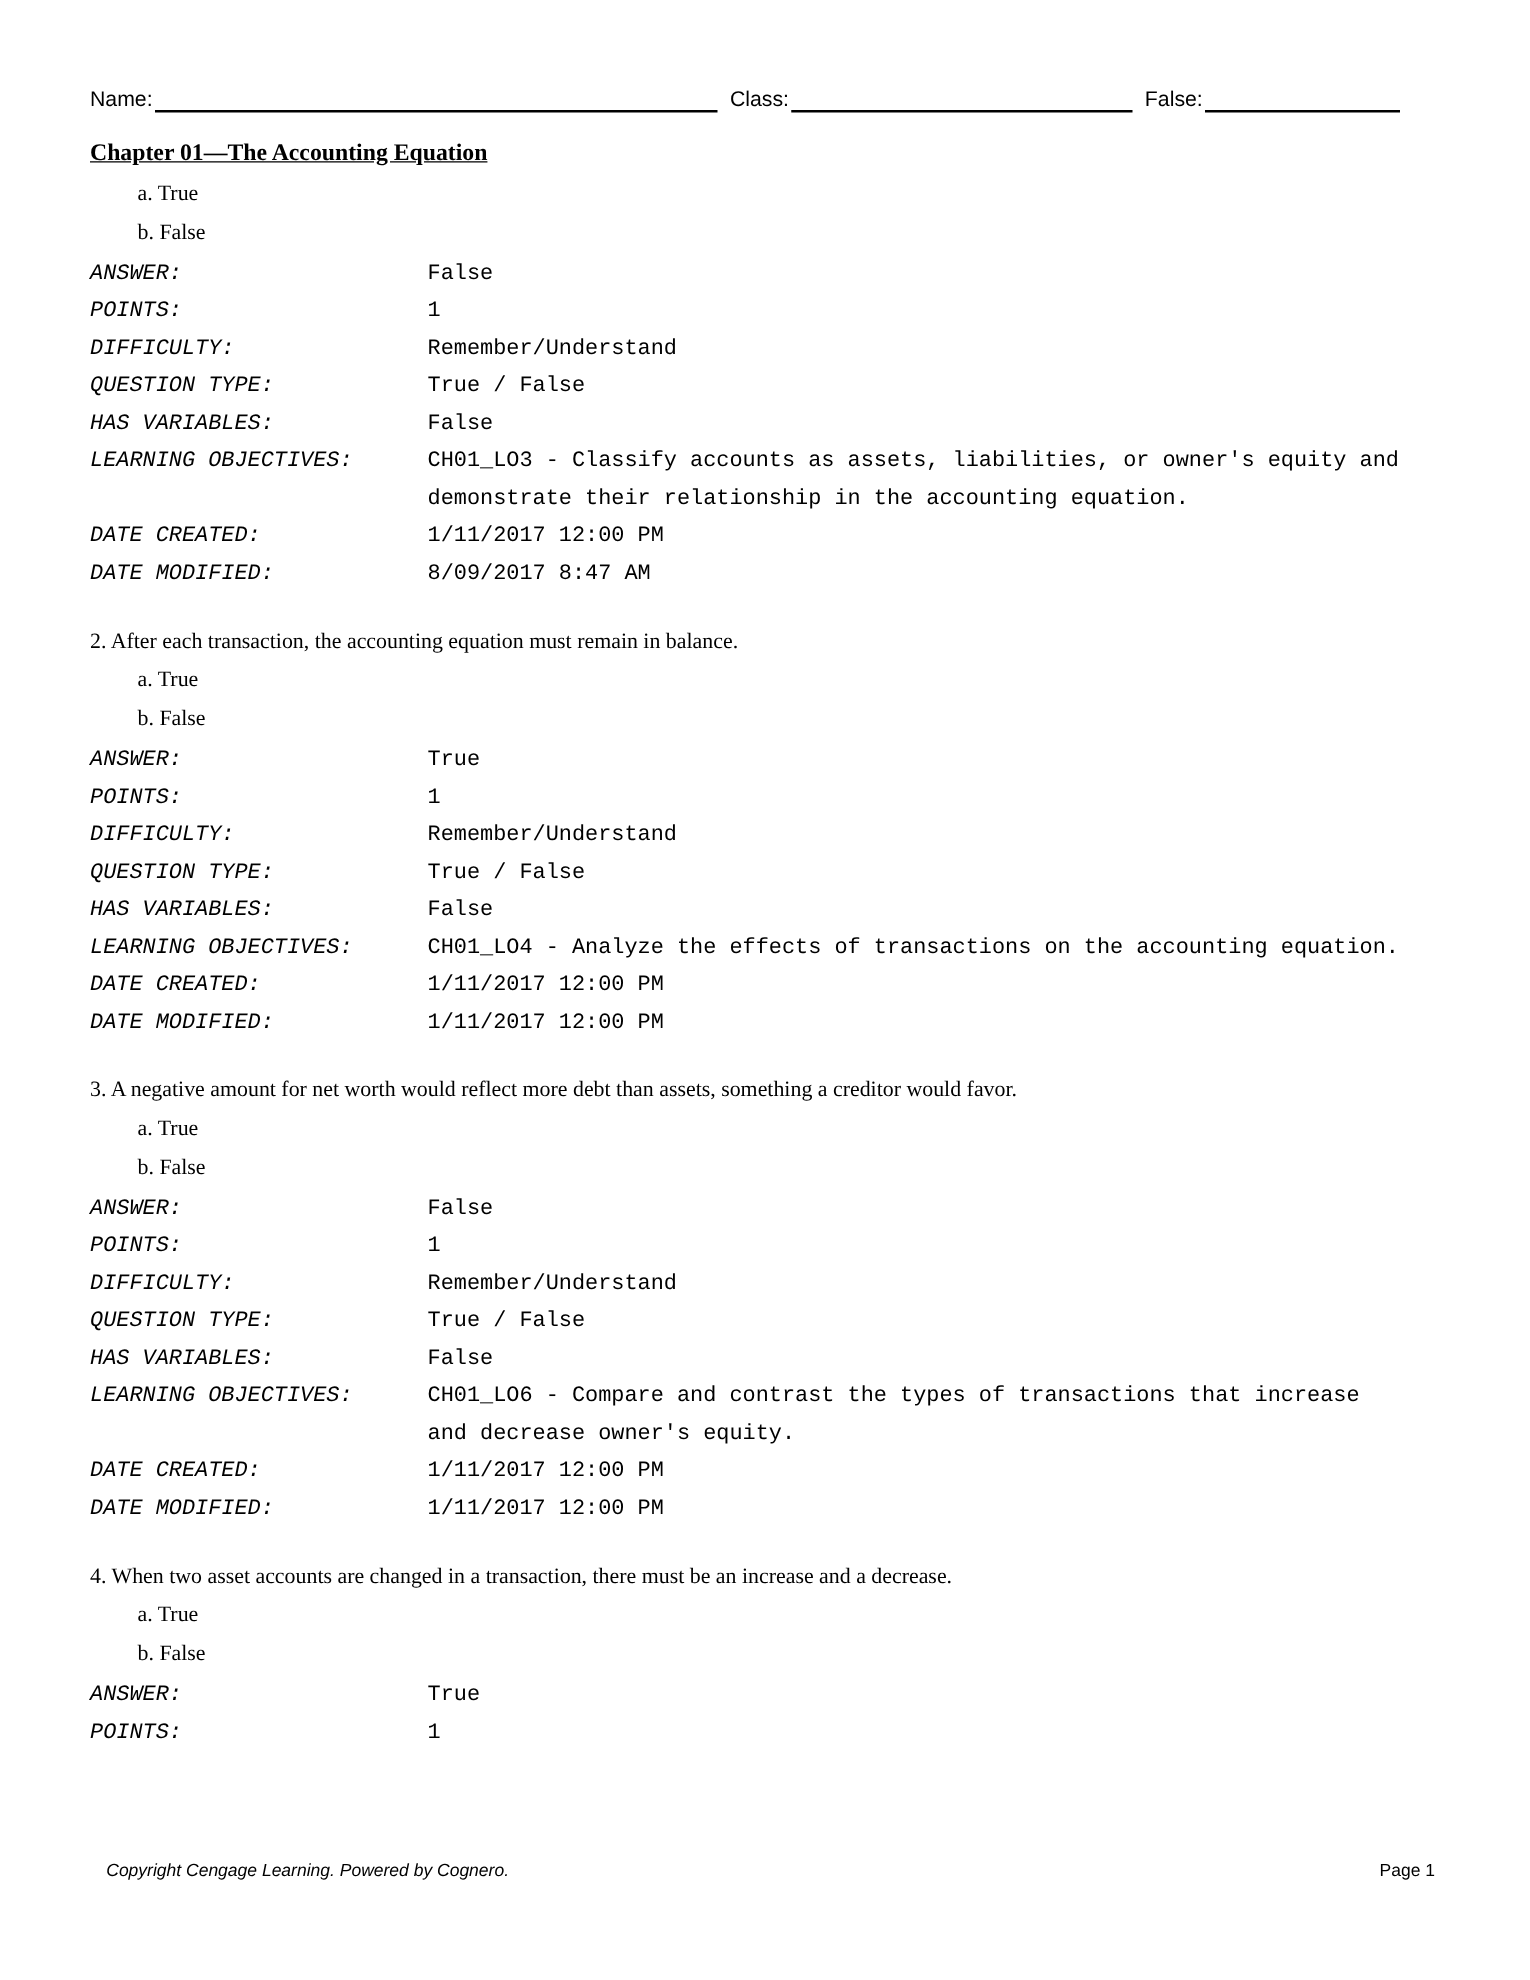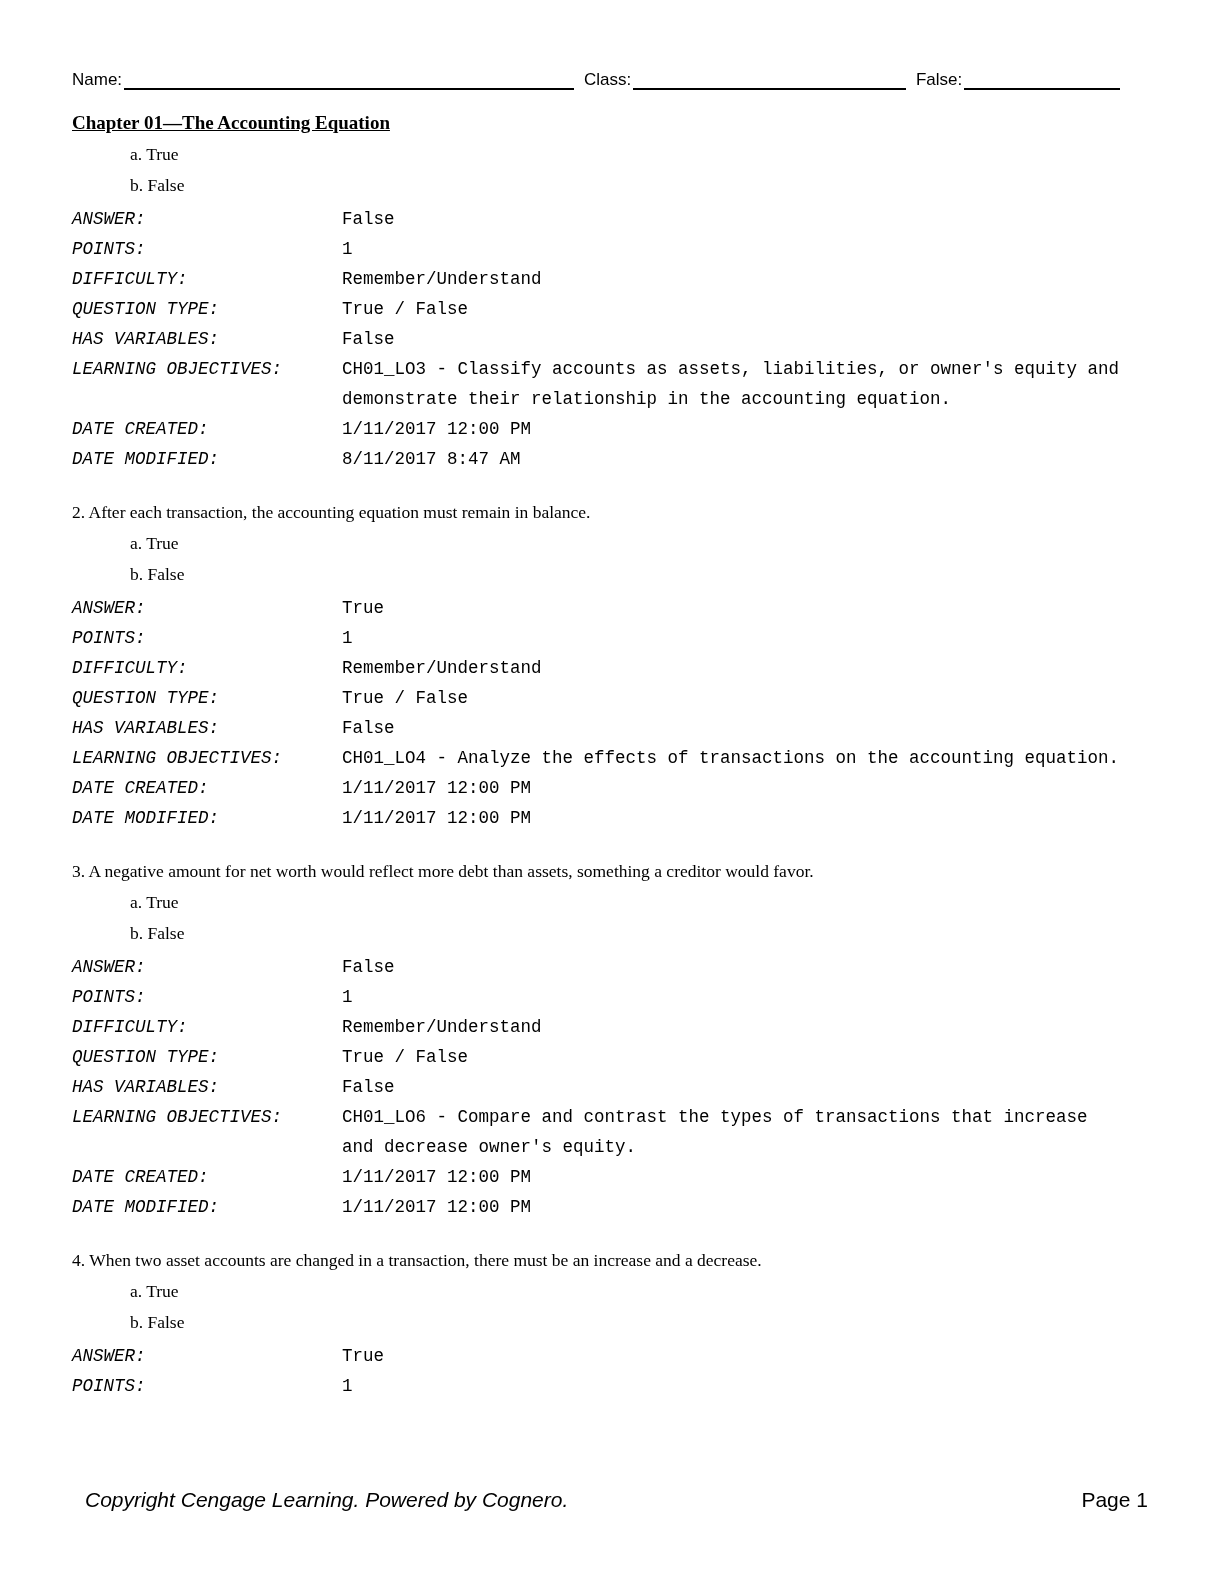--- a/index.html
+++ b/index.html
@@ -47,21 +47,21 @@
     font-family: "Liberation Serif", serif;
     font-size: 17.5px;
     line-height: 22px;
     margin-top: 27px;
   }
   .choice {
     font-family: "Liberation Serif", serif;
     font-size: 17.5px;
     line-height: 22px;
     margin-top: 9px;
-    margin-left: 58px;
+    margin-left: 38px;
   }
   .meta { margin-top: 8px; font-family: Liberation Mono, monospace; }
   .meta-row {
     display: flex;
     font-size: 17.5px;
     line-height: 30px;
   }
   .meta-label {
     flex: 0 0 270px;
     font-style: italic;
@@ -70,21 +70,21 @@
 
   
   .footer {
     position: absolute;
     left: 85px;
     right: 76px;
     top: 1488px;
     display: flex;
     justify-content: space-between;
     align-items: baseline;
-    font-size: 21px;
+    font-size: 14px;
   }
   .copyright { font-style: italic; }
 </style>
 </head>
 <body>
 
 <div class="page">
 
   <div class="fill-header">
     <span class="fill-label">Name:</span>
@@ -127,21 +127,21 @@
           <div class="meta-row">
             <div class="meta-label">LEARNING OBJECTIVES:</div>
             <div class="meta-value">CH01_LO3 - Classify accounts as assets, liabilities, or owner's equity and demonstrate their relationship in the accounting equation.</div>
           </div>
           <div class="meta-row">
             <div class="meta-label">DATE CREATED:</div>
             <div class="meta-value">1/11/2017 12:00 PM</div>
           </div>
           <div class="meta-row">
             <div class="meta-label">DATE MODIFIED:</div>
-            <div class="meta-value">8/11/2017 8:47 AM</div>
+            <div class="meta-value">8/09/2017 8:47 AM</div>
           </div>
         </div>
   </div>
 
   <div class="question">
     <div class="q-text">2. After each transaction, the accounting equation must remain in balance.</div>
     <div>
           <div class="choice">a. True</div>
           <div class="choice">b. False</div>
         </div>

